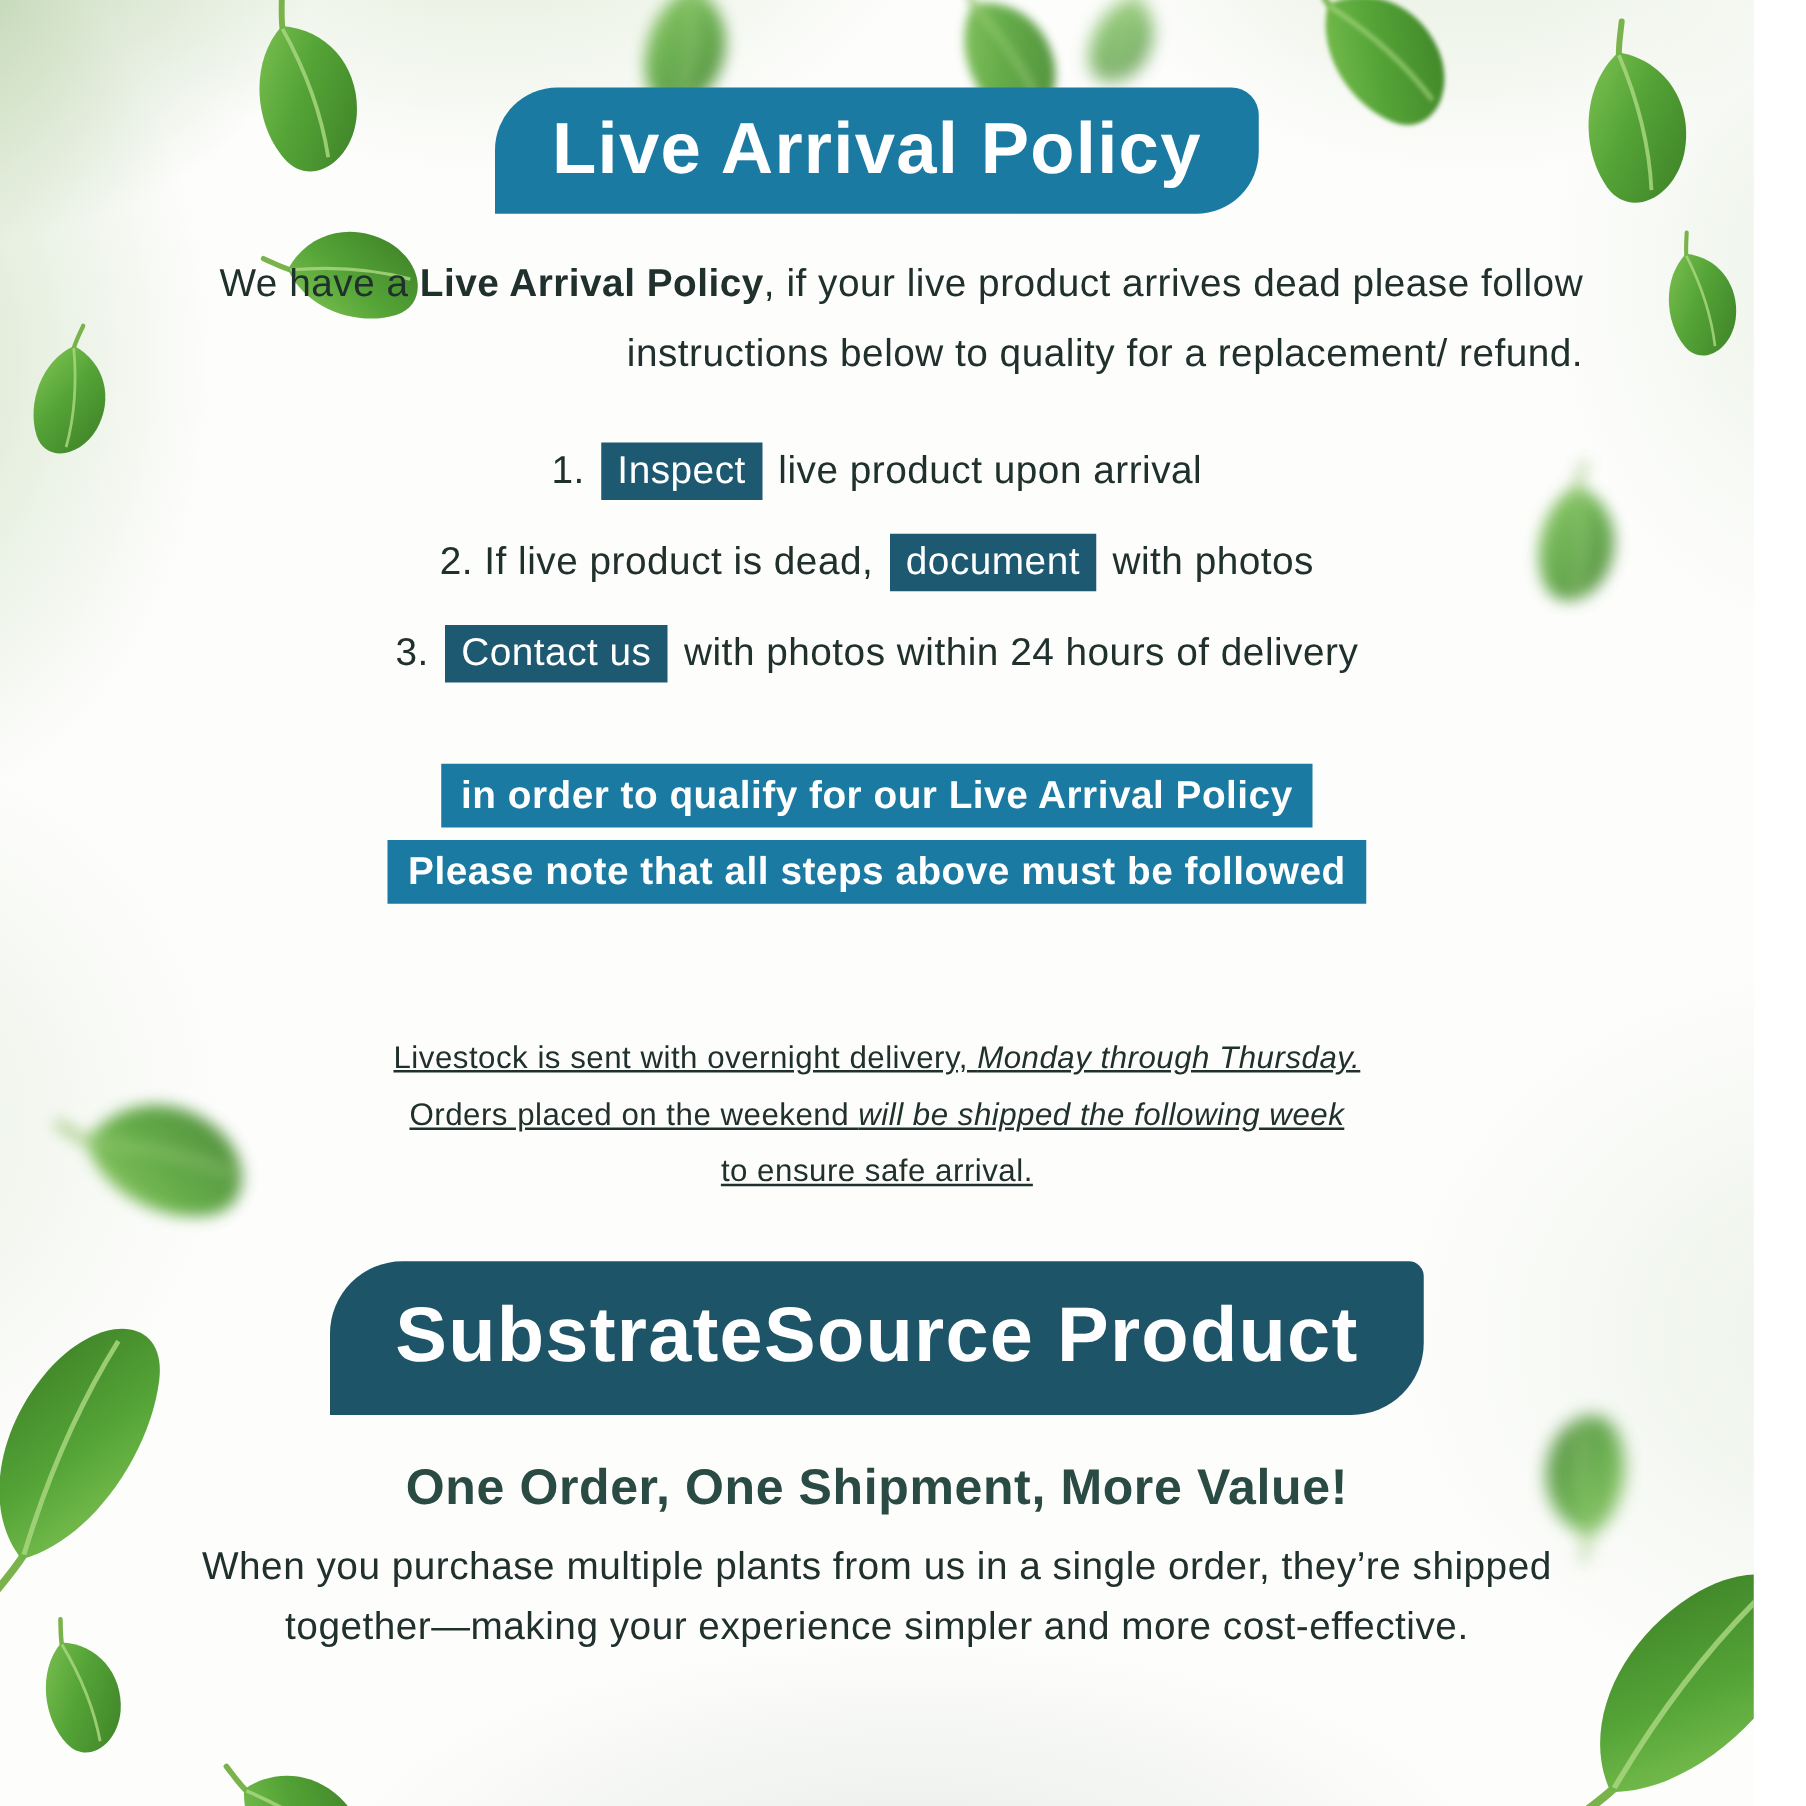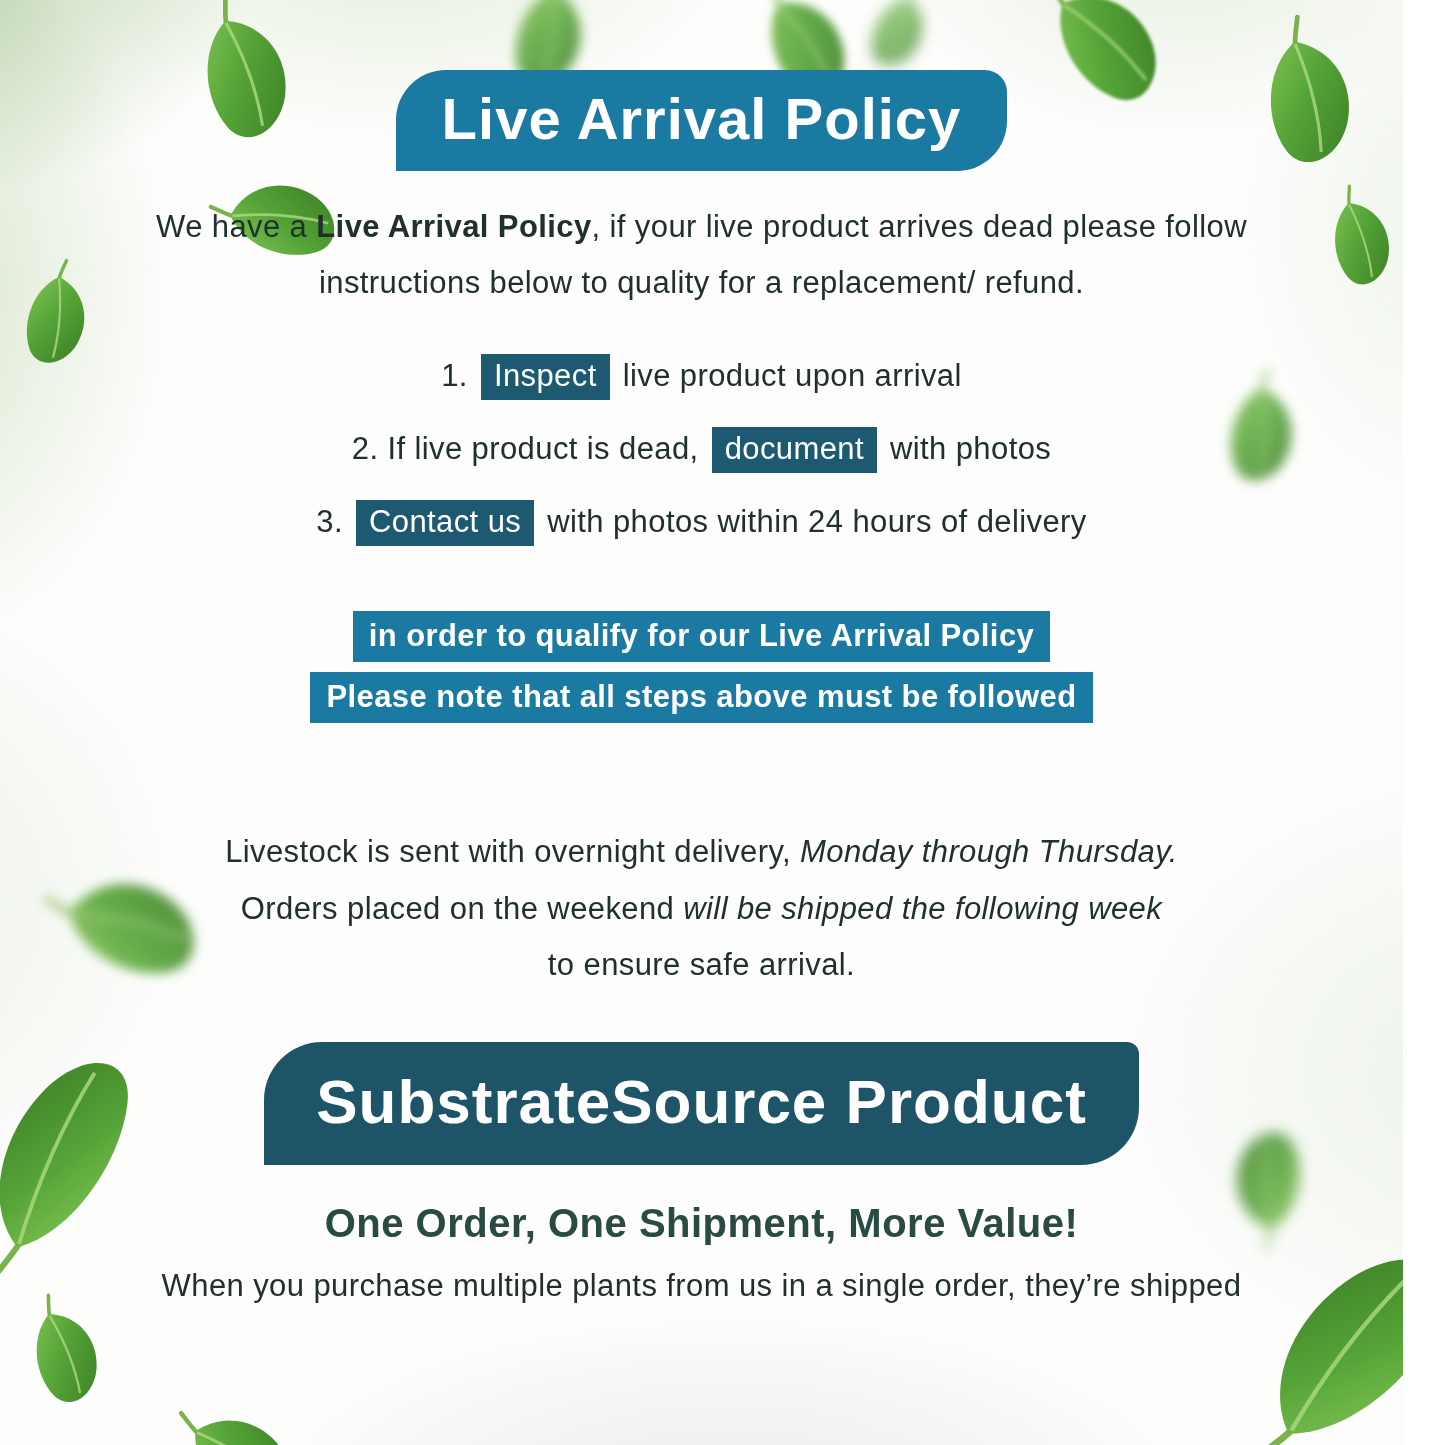--- a/index.html
+++ b/index.html
@@ -22,38 +22,38 @@
   .content{position:relative;z-index:2;text-align:center;color:#20302d;}
   .banner1{
     display:inline-block;margin-top:70px;
     background:#1a7aa2;color:#ffffff;
     font-size:58px;font-weight:bold;letter-spacing:1px;
     padding:15px 46px 19px 46px;
     border-radius:50px 22px 50px 0;
   }
   .intro{
     margin:28px auto 0 auto;max-width:1130px;
-    font-size:31px;line-height:1.82;letter-spacing:.4px;color:#20302d;
+    font-size:31px;line-height:1.82;letter-spacing:.4px;color:#20302d;text-align:right;
   }
   .intro b{font-weight:bold;}
   .steps{margin-top:42px;}
   .step-line{font-size:31px;letter-spacing:.4px;margin:0 0 27px 0;color:#20302d;}
   .hl{
     display:inline-block;background:#1d5a71;color:#ffffff;font-weight:normal;
     padding:4px 13px 6px 13px;margin:0 4px;
   }
   .note{margin-top:60px;line-height:1;}
   .note-line{
     display:inline-block;background:#1a7aa2;color:#ffffff;
     font-size:31px;font-weight:bold;letter-spacing:.4px;
     padding:9px 16px 11px 16px;margin:5px 0;
   }
   .shipping{
     margin:96px auto 0 auto;max-width:1060px;
-    font-size:31px;line-height:1.83;letter-spacing:.4px;color:#20302d;
+    font-size:25px;line-height:1.83;letter-spacing:.4px;color:#20302d;text-decoration:underline;
   }
   .shipping i{font-style:italic;}
   .banner2{
     display:inline-block;margin-top:48px;
     background:#1d5467;color:#ffffff;
     font-size:62px;font-weight:bold;letter-spacing:1px;
     padding:24px 52px 28px 52px;
     border-radius:58px 12px 58px 0;
   }
   .value-heading{
@@ -189,16 +189,16 @@
       <span>Orders placed on the weekend </span><i>will be shipped the following week</i><br>
       <span>to ensure safe arrival.</span></p>
 
     <div class="banner2">
       <span>SubstrateSource Product</span>
     </div>
 
     <div class="value-heading">One Order, One Shipment, More Value!</div>
 
     <p class="value-text"><span>When you purchase multiple plants from us in a single order, they’re shipped</span><br>
-      </p>
+      <span>together—making your experience simpler and more cost-effective.</span></p>
   </div>
 
 </div>
 
 </body></html>

